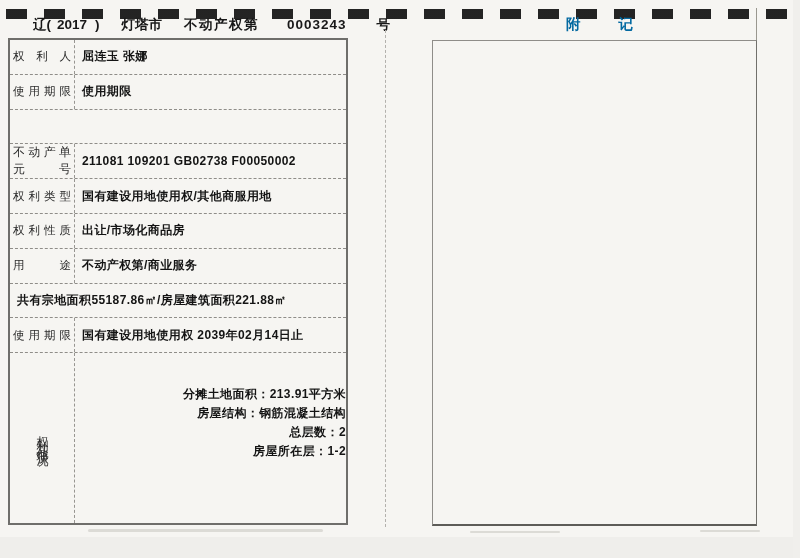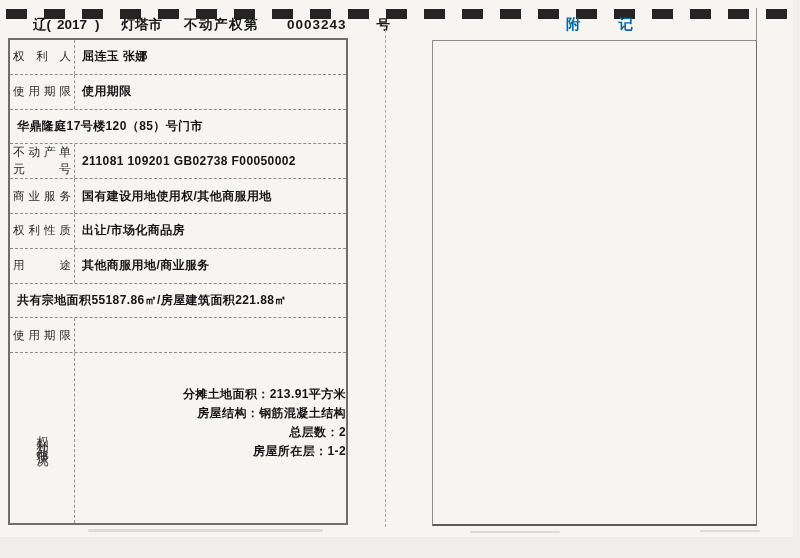--- a/index.html
+++ b/index.html
@@ -109,59 +109,59 @@
     </div>
 
     <div class="row">
       <div class="label-cell">
         <span class="label-inner">使用期限</span>
       </div>
       <div class="value-cell">使用期限</div>
     </div>
 
     <div class="row">
-      <div class="value-cell">华鼎隆庭17号楼120（85）号门市</div>
     </div>
 
     <div class="row">
       <div class="label-cell">
         <span class="label-inner label-small">不动产单元号</span>
       </div>
       <div class="value-cell">211081 109201 GB02738 F00050002</div>
     </div>
 
     <div class="row">
       <div class="label-cell">
-        <span class="label-inner">商业服务</span>
+        <span class="label-inner">权利类型</span>
       </div>
       <div class="value-cell">国有建设用地使用权/其他商服用地</div>
     </div>
 
     <div class="row">
       <div class="label-cell">
         <span class="label-inner">权利性质</span>
       </div>
       <div class="value-cell">出让/市场化商品房</div>
     </div>
 
     <div class="row">
       <div class="label-cell">
         <span class="label-inner">用途</span>
       </div>
-      <div class="value-cell">其他商服用地/商业服务</div>
+      <div class="value-cell">不动产权第/商业服务</div>
     </div>
 
     <div class="row">
       <div class="value-cell">共有宗地面积55187.86㎡/房屋建筑面积221.88㎡</div>
     </div>
 
     <div class="row">
       <div class="label-cell">
         <span class="label-inner">使用期限</span>
       </div>
+      <div class="value-cell">国有建设用地使用权 2039年02月14日止</div>
     </div>
 
     <div class="row row-tall">
       <div class="label-cell label-vertical">
         <span class="vtext">权利其他状况</span>
       </div>
       <div class="value-cell value-multi">
         <div>分摊土地面积：213.91平方米</div>
         <div>房屋结构：钢筋混凝土结构</div>
         <div>总层数：2</div>

